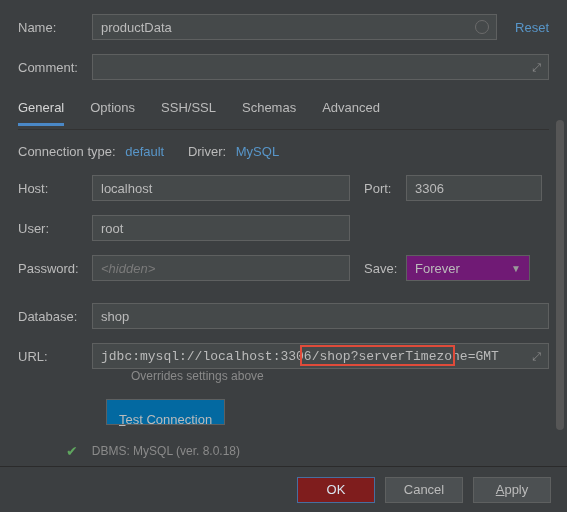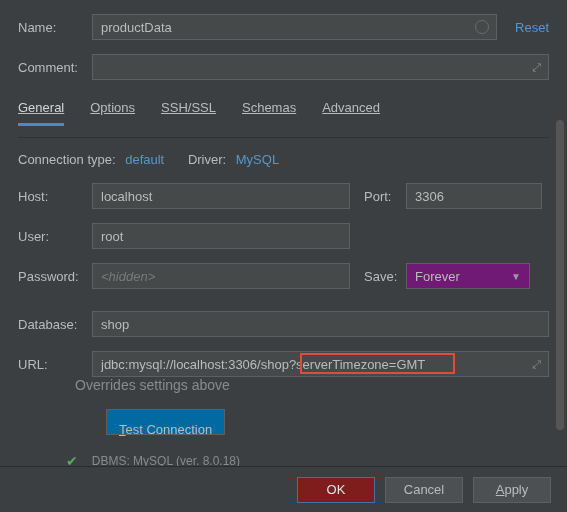--- a/index.html
+++ b/index.html
@@ -40,53 +40,53 @@
   .reset {
     color: #5896c9; margin-left: 18px; cursor: pointer; font-size: 13px;
   }
   .comment-wrap { flex: 1; position: relative; }
   .expand-icon {
     position: absolute; right: 8px; top: 50%; transform: translateY(-50%);
     color: #8a8a8a; font-size: 11px; pointer-events: none;
   }
   .tabs {
     display: flex; gap: 26px; margin-top: 6px;
-    border-bottom: 1px solid #323232; padding-bottom: 12px; text-decoration: underline;
+    border-bottom: 1px solid #323232; padding-bottom: 4px;
   }
   .tab {
     color: #bbbbbb; padding: 6px 0 8px 0; cursor: pointer;
     border-bottom: 3px solid transparent; margin-bottom: -1px;
   }
   .tab.active { border-bottom-color: #4a88c7; color: #d6d6d6; }
   .subline { margin: 14px 0 16px 0; font-size: 13px; }
   .subline .lbl { color: #bbbbbb; margin-right: 6px; margin-top: 40px; }
   .link { color: #5896c9; cursor: pointer; }
   .port-label { width: 42px; margin-left: 14px; }
   .port-input { width: 136px; }
   .mid-input { width: 258px; }
   .save-label { width: 42px; margin-left: 14px; }
   .select {
     width: 124px; background: #701a75; border: 1px solid #5e6060;
     height: 26px; display: flex; align-items: center; justify-content: space-between;
     padding: 0 8px; color: #bbbbbb; cursor: pointer;
   }
   .select .chev { color: #9a9a9a; font-size: 10px; }
   .url-wrap { flex: 1; position: relative; }
-  .url-input { width: 100%; padding-right: 20px; }
+  .url-input { width: 100%; padding-right: 20px; font-family: Liberation Mono, monospace; }
   .red-box {
     position: absolute;
     left: 208px;
     top: 2px;
     width: 155px;
     height: 21px;
     border: 2px solid #e04b3a;
     pointer-events: none;
   }
   .hint {
-    font-size: 14px; color: #8a8a8a; margin-left: 57px; margin-top: -8px; margin-bottom: 16px;
+    font-size: 12px; color: #8a8a8a; margin-left: 113px; margin-top: -8px; margin-bottom: 16px;
   }
   .test-btn {
     background: #0369a1; border: 1px solid #5e6060; color: #bbbbbb;
     height: 26px; padding: 12px 12px; cursor: pointer; font-family: inherit; font-size: 13px;
     margin-left: 88px;
   }
   .test-btn .ul { text-decoration: underline; }
   .dbms-row {
     display: flex; align-items: center; margin-top: 16px; margin-left: 48px;
     color: #8a8a8a; font-size: 12px;

